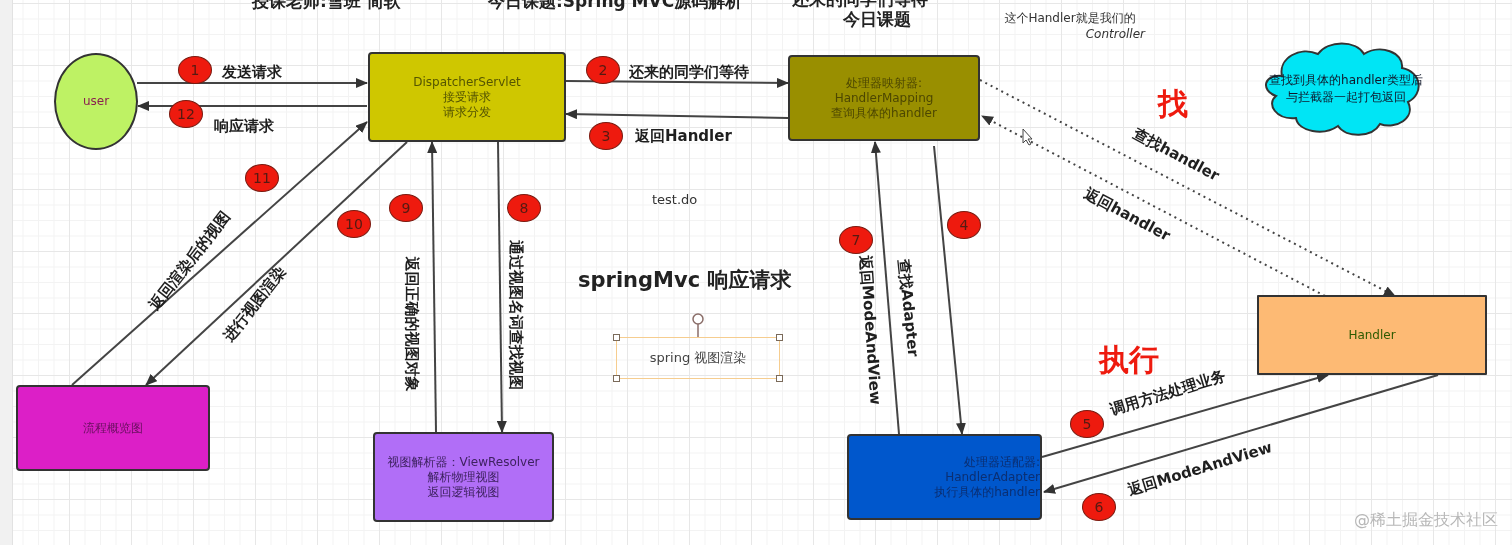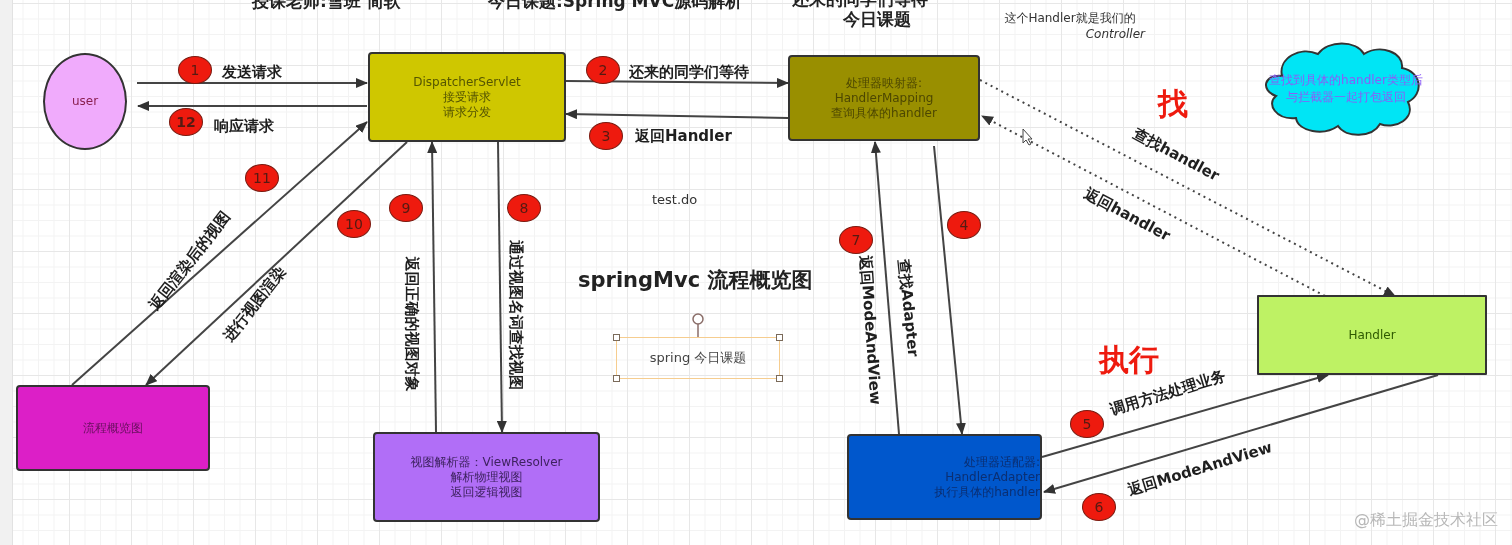--- a/index.html
+++ b/index.html
@@ -97,73 +97,73 @@
   <line x1="407" y1="142" x2="146" y2="385" stroke="#444" stroke-width="2" marker-end="url(#ah)"></line>
 
   <line x1="72" y1="385" x2="367" y2="122" stroke="#444" stroke-width="2" marker-end="url(#ah)"></line>
 
   <path d="M1282,76 C1278,58 1300,46 1318,54 C1328,40 1356,40 1364,54 C1380,44 1404,52 1402,68 C1422,72 1424,94 1408,102 C1416,118 1396,130 1380,124 C1372,138 1346,138 1338,126 C1324,136 1298,132 1296,118 C1276,120 1266,104 1276,96 C1260,90 1264,74 1282,76 Z" fill="#00e5f5" stroke="#333" stroke-width="2"></path>
 
   <line x1="698" y1="324" x2="698" y2="337" stroke="#8a6d68" stroke-width="1.5"></line>
   <circle cx="698" cy="319" r="5" fill="#fff" stroke="#8a6d68" stroke-width="1.5"></circle>
 </svg>
 
-<div class="node ellipse" style="left:43px; top:53px; width:84px; height:97px; background:#f0abfc; color:#8a2050;">
+<div class="node ellipse" style="left:54px; top:53px; width:84px; height:97px; background:#bef264; color:#8a2050;">
   <span>user</span>
 </div>
 
 <div class="node" style="left:368px; top:52px; width:198px; height:90px; background:#cfc700; color:#555500;">
   <span>DispatcherServlet</span>
   <span>接受请求</span>
   <span>请求分发</span>
 </div>
 
 <div class="node" style="left:788px; top:55px; width:192px; height:86px; background:#998f00; color:#4d4700;">
   <span>处理器映射器:</span>
   <span>HandlerMapping</span>
   <span>查询具体的handler</span>
 </div>
 
-<div class="node" style="left:1257px; top:295px; width:230px; height:80px; background:#bef264; color:#2e5a00; border-radius:1px;">
+<div class="node" style="left:1257px; top:295px; width:230px; height:80px; background:#fdba74; color:#2e5a00; border-radius:1px;">
   <span>Handler</span>
 </div>
 
 <div class="node" style="left:847px; top:434px; width:195px; height:86px; background:#0057cc; color:#0a2f73;align-items:flex-end;">
   <span>处理器适配器:</span>
   <span>HandlerAdapter</span>
   <span>执行具体的handler</span>
 </div>
 
-<div class="node" style="left:373px; top:432px; width:227px; height:90px; background:#b16ef7; color:#3e2260;">
+<div class="node" style="left:373px; top:432px; width:181px; height:90px; background:#b16ef7; color:#3e2260;">
   <span>视图解析器：ViewResolver</span>
   <span>解析物理视图</span>
   <span>返回逻辑视图</span>
 </div>
 
 <div class="node" style="left:16px; top:385px; width:194px; height:86px; background:#dc1fc7; color:#6a1060;">
   <span>流程概览图</span>
 </div>
 
-<div class="note" style="left:1252px; top:72px; width:188px; font-size:12px; line-height:17px; color:#8b5cf6;">
+<div class="note" style="left:1252px; top:72px; width:188px; font-size:12px; line-height:17px; color:#0f172a;">
   <span style="display:block">查找到具体的handler类型后</span>
   <span style="display:block">与拦截器一起打包返回</span>
 </div>
 
 <div class="step" style="left:195px; top:70px;">1</div>
 <div class="step" style="left:603px; top:70px;">2</div>
 <div class="step" style="left:606px; top:136px;">3</div>
 <div class="step" style="left:964px; top:225px;">4</div>
 <div class="step" style="left:1087px; top:424px;">5</div>
 <div class="step" style="left:1099px; top:507px;">6</div>
 <div class="step" style="left:856px; top:240px;">7</div>
 <div class="step" style="left:524px; top:208px;">8</div>
 <div class="step" style="left:406px; top:208px;">9</div>
 <div class="step" style="left:354px; top:224px;">10</div>
 <div class="step" style="left:262px; top:178px;">11</div>
-<div class="step" style="left:186px; top:122px;font-weight:bold;">12</div>
+<div class="step" style="left:186px; top:114px;">12</div>
 
 <div class="lbl" style="left:222px; top:63px;">发送请求</div>
 <div class="lbl" style="left:629px; top:63px;">还来的同学们等待</div>
 <div class="lbl" style="left:635px; top:127px;">返回Handler</div>
 <div class="lbl" style="left:214px; top:117px;">响应请求</div>
 
 <div class="lbl rot" style="left:908px; top:308px; transform: translate(-50%,-50%) rotate(84deg);">查找Adapter</div>
 <div class="lbl rot" style="left:870px; top:330px; transform: translate(-50%,-50%) rotate(86deg); width:auto;"><span>返回ModeAndView</span></div>
 
 <div class="lbl rot" style="left:1168px; top:393px; transform: translate(-50%,-50%) rotate(-17deg);">调用方法处理业务</div>
@@ -174,25 +174,25 @@
 
 <div class="lbl rot" style="left:255px; top:304px; transform: translate(-50%,-50%) rotate(-52deg);">进行视图渲染</div>
 <div class="lbl rot" style="left:190px; top:261px; transform: translate(-50%,-50%) rotate(-52deg);">返回渲染后的视图</div>
 
 <div class="lbl rot" style="left:1176px; top:155px; transform: translate(-50%,-50%) rotate(28deg);">查找handler</div>
 <div class="lbl rot" style="left:1127px; top:215px; transform: translate(-50%,-50%) rotate(28deg);">返回handler</div>
 
 <div class="big-red" style="left:1158px; top:84px;">找</div>
 <div class="big-red" style="left:1099px; top:340px;">执行</div>
 
-<div class="title" style="left:578px; top:266px;">springMvc 流程概览图</div>
+<div class="title" style="left:578px; top:266px;">springMvc 响应请求</div>
 <div class="note" style="left:652px; top:192px; font-size:13px;">test.do</div>
 
 <div class="sel-box">
-  <span>spring 今日课题</span>
+  <span>spring 视图渲染</span>
 </div>
 <div class="handle" style="left:613px; top:334px;"></div>
 <div class="handle" style="left:776px; top:334px;"></div>
 <div class="handle" style="left:613px; top:375px;"></div>
 <div class="handle" style="left:776px; top:375px;"></div>
 
 <svg style="position:absolute;left:1022px;top:128px;" width="12" height="18">
   <path d="M1,1 L1,15 L4,12 L7,17 L9,16 L6,11 L10,11 Z" fill="#fff" stroke="#444" stroke-width="1"></path>
 </svg>
 

